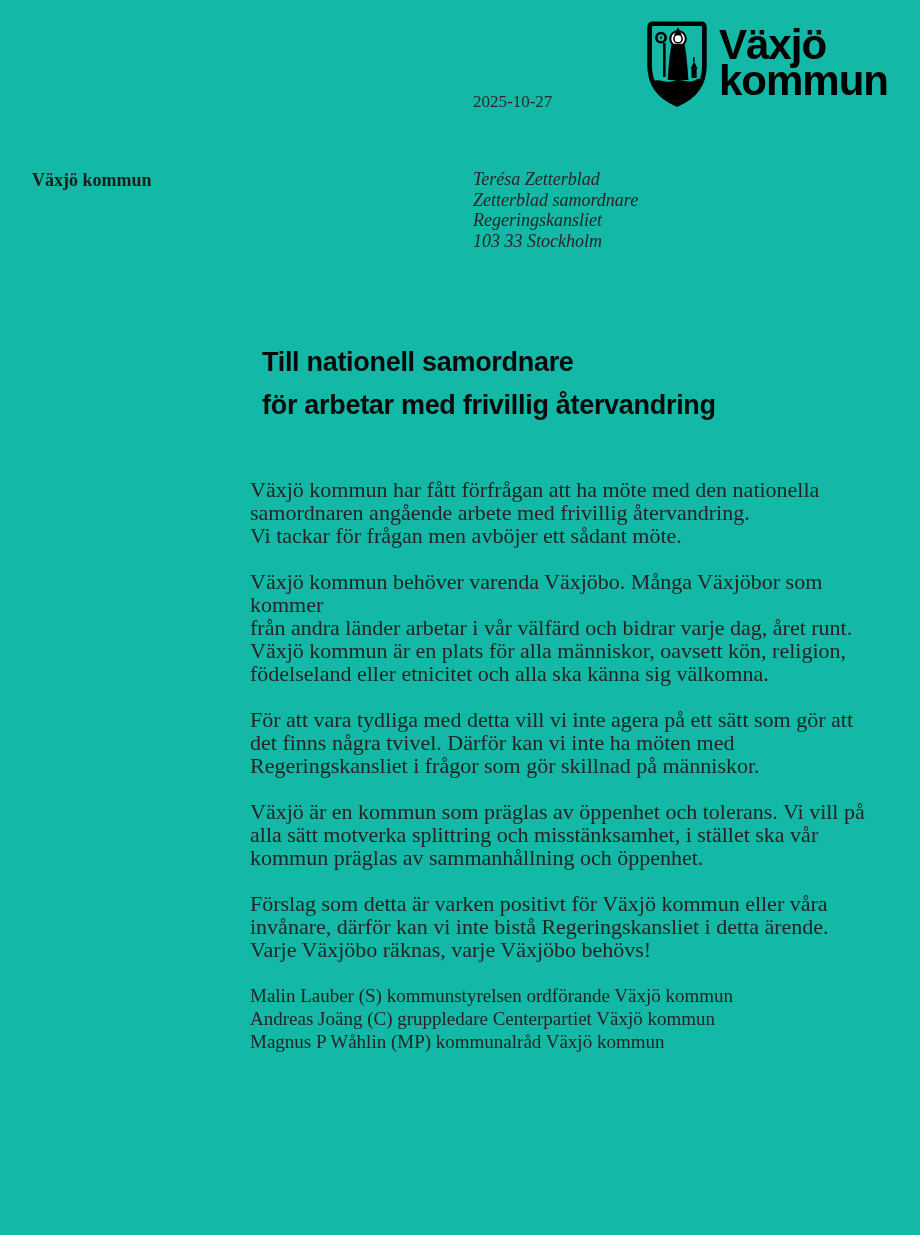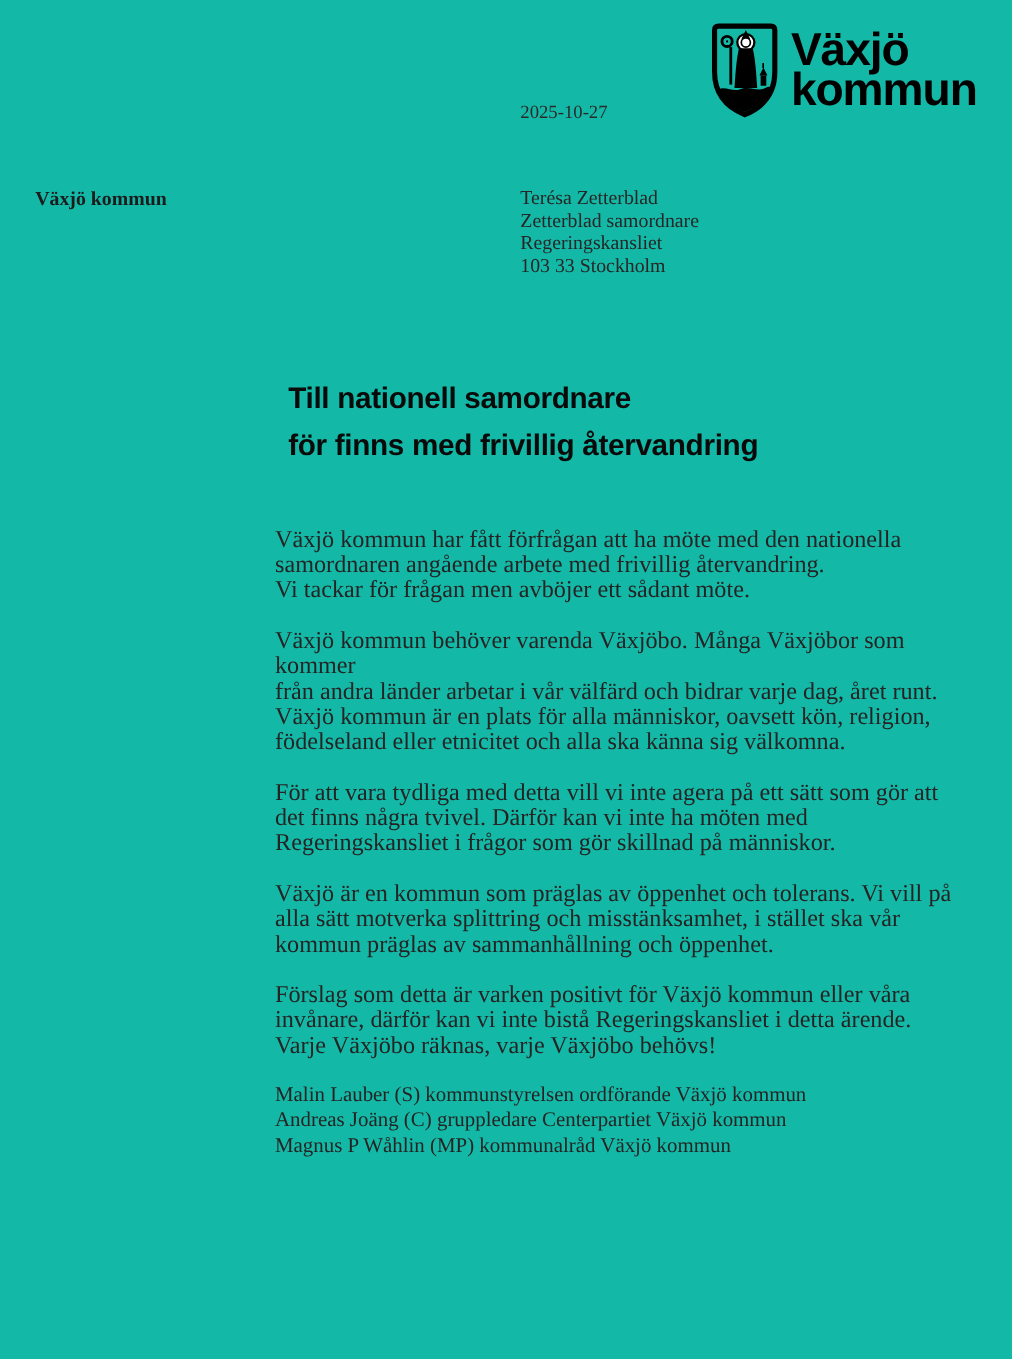--- a/index.html
+++ b/index.html
@@ -57,20 +57,21 @@
     color: #1c1c1c;
     text-align: right;
   }
   .recipient {
     position: absolute;
     left: 473px;
     top: 169px;
     font-size: 18px;
     line-height: 20.5px;
     color: #262626;
+    font-style: italic;
   }
 
   
   .letter-heading {
     position: absolute;
     left: 262px;
     top: 348px;
     width: 620px;
     font-family: "Liberation Sans", "DejaVu Sans", sans-serif;
     font-weight: bold;
@@ -154,21 +155,21 @@
 
   <div class="recipient">
     <span class="sig-line">Terésa Zetterblad</span>
     <span class="sig-line">Zetterblad samordnare</span>
     <span class="sig-line">Regeringskansliet</span>
     <span class="sig-line">103 33 Stockholm</span>
   </div>
 
   <h1 class="letter-heading" style="margin:0;">
     <span class="hline">Till nationell samordnare</span>
-    <span class="hline">för finns med frivillig återvandring</span>
+    <span class="hline">för arbetar med frivillig återvandring</span>
   </h1>
 
   <div class="letter-paragraphs">
     <p class="para">Växjö kommun har fått förfrågan att ha möte med den nationella
 samordnaren angående arbete med frivillig återvandring.
 Vi tackar för frågan men avböjer ett sådant möte.</p>
     <p class="para">Växjö kommun behöver varenda Växjöbo. Många Växjöbor som kommer
 från andra länder arbetar i vår välfärd och bidrar varje dag, året runt.
 Växjö kommun är en plats för alla människor, oavsett kön, religion,
 födelseland eller etnicitet och alla ska känna sig välkomna.</p>

